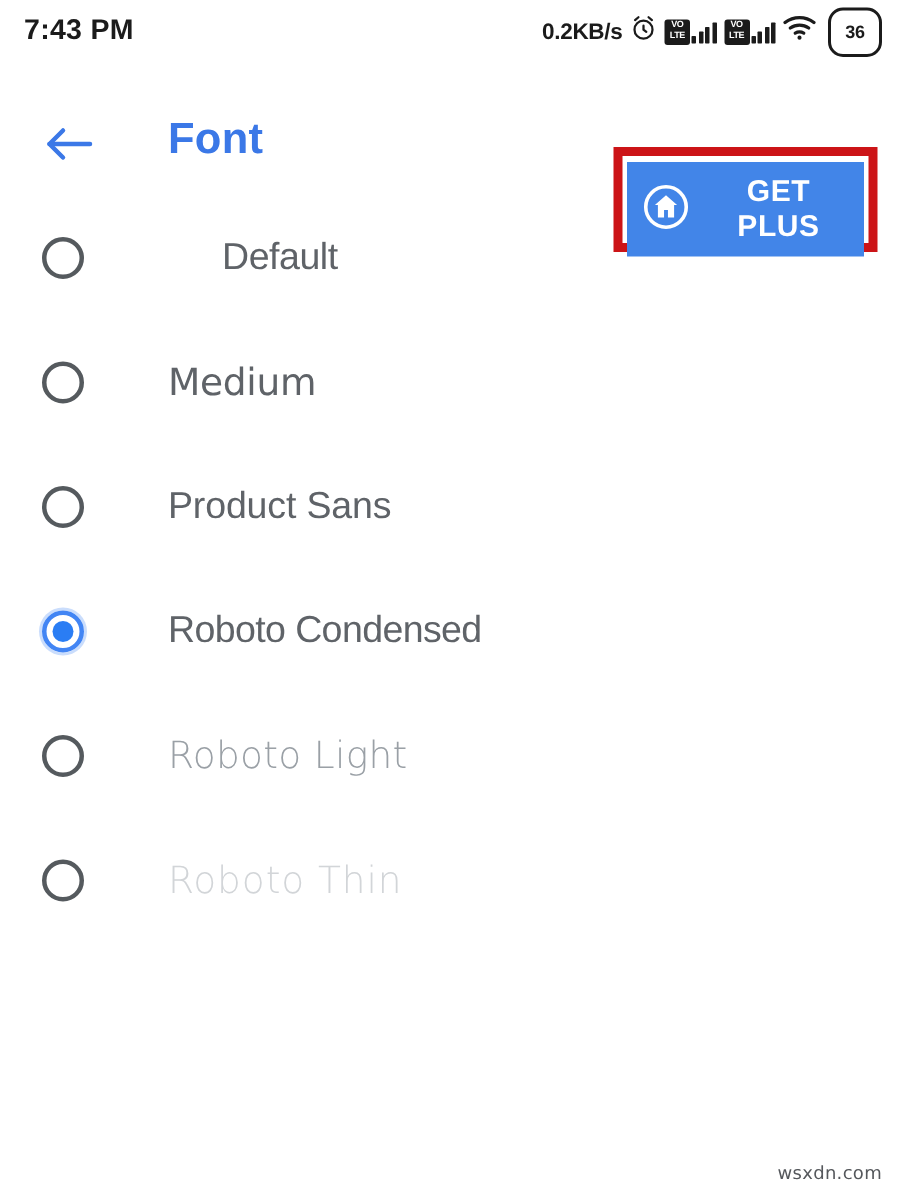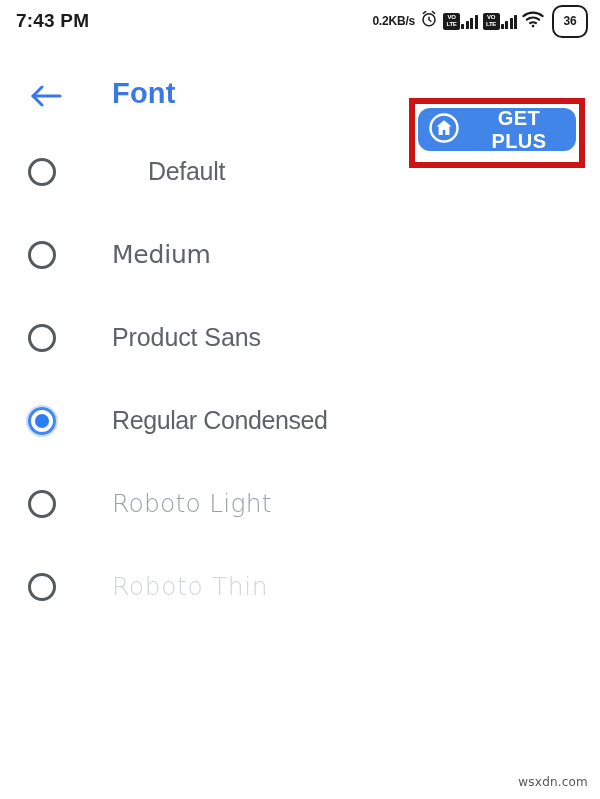--- a/index.html
+++ b/index.html
@@ -33,21 +33,21 @@
     color: #1b1b1b;
     letter-spacing: 0.2px;
   }
   .status-right {
     margin-left: auto;
     display: flex;
     align-items: center;
     gap: 5px;
   }
   .net-speed {
-    font-size: 12px;
+    font-size: 15px;
     font-weight: bold;
     color: #1b1b1b;
     letter-spacing: -0.2px;
   }
   .icon-alarm { display: block; }
   .volte-badge {
     width: 17px;
     height: 17px;
     border-radius: 2px;
     background: #1b1b1b;
@@ -136,23 +136,23 @@
     border: 6px solid #cc1417;
     box-sizing: border-box;
     background: #ffffff;
     z-index: 3;
   }
   .get-plus-btn {
     position: absolute;
     left: 418px;
     top: 54px;
     width: 158px;
-    height: 43px;
+    height: 63px;
     background: #4285e8;
-    border-radius: 12px;
+    border-radius: 0;
     display: flex;
     align-items: center;
     padding-left: 10px;
     box-sizing: border-box;
     z-index: 4;
     border: none;
     cursor: pointer;
   }
   .get-plus-label {
     color: #ffffff;
@@ -319,21 +319,21 @@
     <div class="option-row">
       <div class="radio"></div>
       <div class="option-label f-system">Medium</div>
     </div>
     <div class="option-row">
       <div class="radio"></div>
       <div class="option-label f-product">Product Sans</div>
     </div>
     <div class="option-row">
       <div class="radio checked"></div>
-      <div class="option-label f-condensed">Regular Condensed</div>
+      <div class="option-label f-condensed">Roboto Condensed</div>
     </div>
     <div class="option-row">
       <div class="radio"></div>
       <div class="option-label f-light">Roboto Light</div>
     </div>
     <div class="option-row">
       <div class="radio"></div>
       <div class="option-label f-thin">Roboto Thin</div>
     </div>
   </div>

